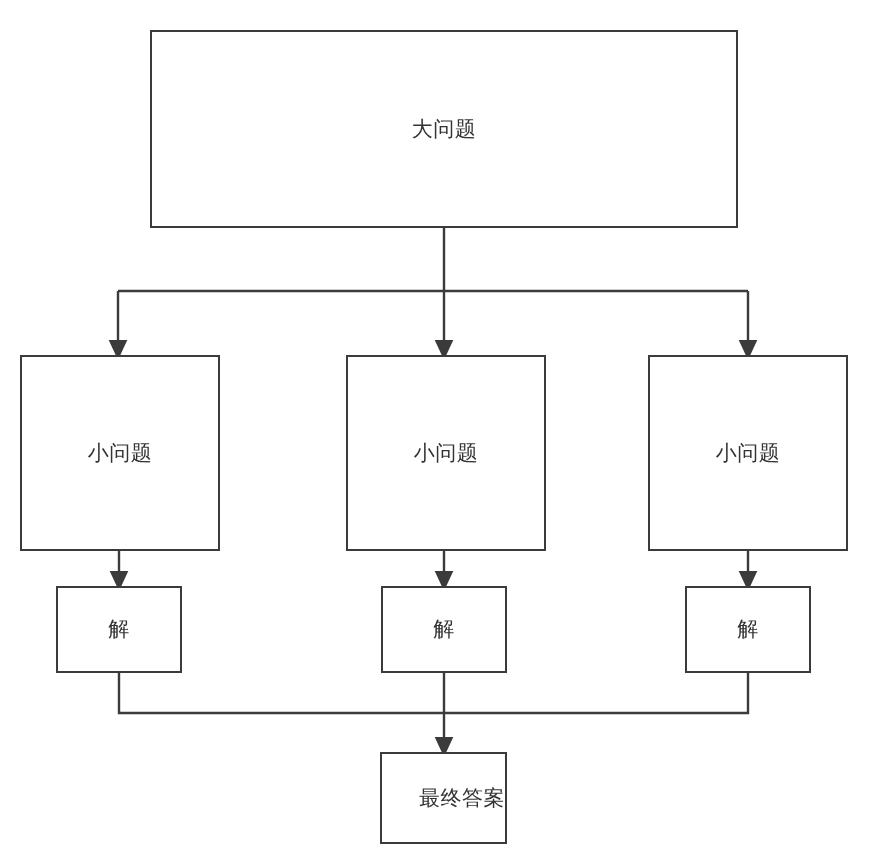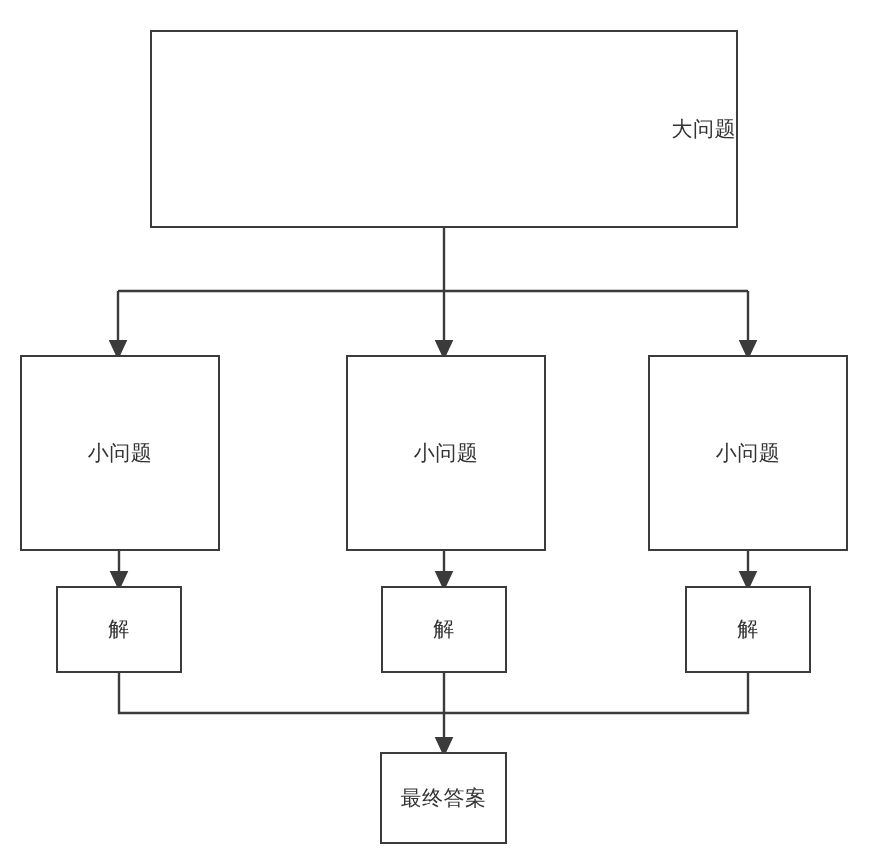--- a/index.html
+++ b/index.html
@@ -39,28 +39,28 @@
     color: #333333;
     z-index: 2;
   }
   .node-label {
     font-size: 21px;
     line-height: 1.25;
     letter-spacing: 0.5px;
     color: #333333;
     white-space: nowrap;
   }
-  .node-big      { left: 150px; top: 30px;  width: 588px; height: 198px; justify-content: flex-end; }
+  .node-big      { left: 150px; top: 30px;  width: 588px; height: 198px; }
   .node-sub-0    { left: 20px;  top: 355px; width: 200px; height: 196px; }
   .node-sub-1    { left: 346px; top: 355px; width: 200px; height: 196px; }
   .node-sub-2    { left: 648px; top: 355px; width: 200px; height: 196px; }
   .node-sol-0    { left: 56px;  top: 586px; width: 126px; height: 87px; }
   .node-sol-1    { left: 381px; top: 586px; width: 126px; height: 87px; }
   .node-sol-2    { left: 685px; top: 586px; width: 126px; height: 87px; }
-  .node-final    { left: 380px; top: 752px; width: 127px; height: 92px; }
+  .node-final    { left: 380px; top: 752px; width: 127px; height: 92px; justify-content: flex-end; }
 </style>
 </head>
 <body>
 
 <div id="diagram-canvas">
 
   <svg id="edge-layer" width="879" height="849" viewBox="0 0 879 849" xmlns="http://www.w3.org/2000/svg">
     <defs>
       <marker id="arrowhead" markerWidth="9" markerHeight="9" refX="4.2" refY="4.5" orient="auto" markerUnits="strokeWidth">
         <path d="M 0 0.6 L 8.4 4.5 L 0 8.4 z" fill="#3b3b3b"></path>

